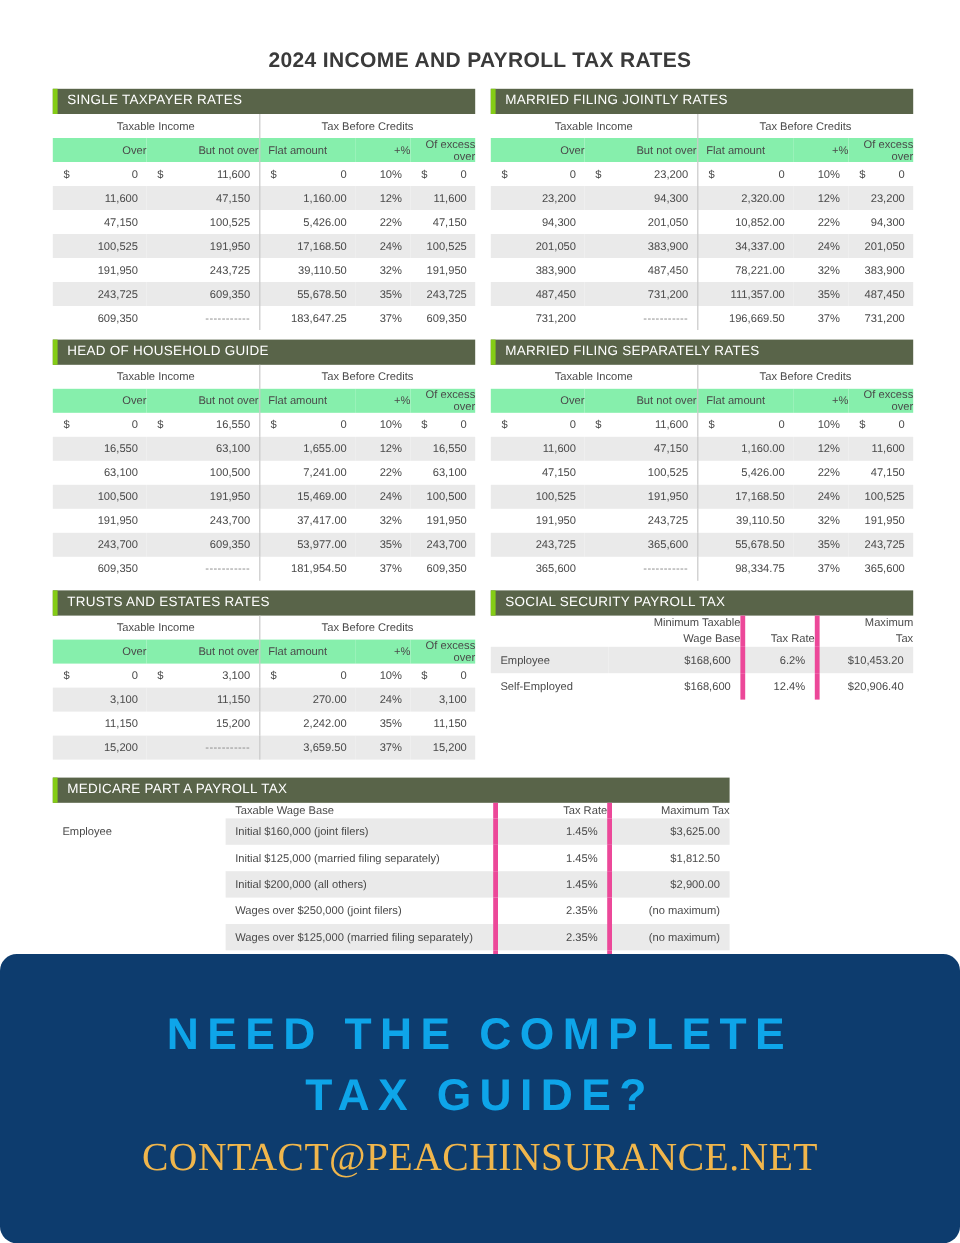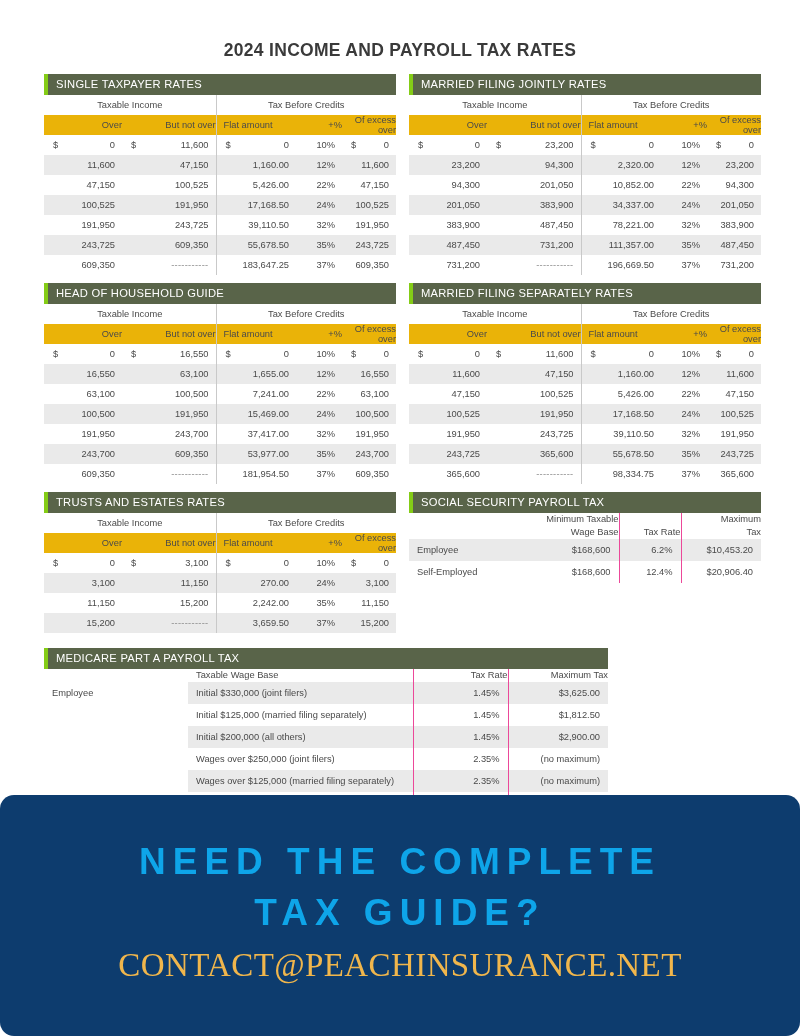--- a/index.html
+++ b/index.html
@@ -67,21 +67,21 @@
     font-size: 10.2px;
     font-weight: bold;
     color: #4f5845;
     height: 20px;
     vertical-align: middle;
   }
   .grp.right-of-div { border-left: 1px solid #c9c9c9; }
 
   
   .sub {
-    background: #eab308;
+    background: #86efac;
     height: 19px;
     vertical-align: middle;
     font-size: 9.2px;
     color: #4a4a4a;
     text-align: right;
     padding-right: 7px;
   }
   .sub.left-al { text-align: left; padding-left: 7px; padding-right: 0; }
   .sub.divider { border-left: 1px solid #c9c9c9; }
 
@@ -121,21 +121,21 @@
   }
   .sh {
     font-size: 10.1px;
     font-weight: bold;
     color: #4f5845;
     text-align: right;
     padding: 4px 8px 4px 0;
     vertical-align: bottom;
     line-height: 13px;
   }
-  .sh.divider, td.vdiv { border-left: 1px solid #ec4899; }
+  .sh.divider, td.vdiv { border-left: 4px solid #ec4899; }
   table.simple tr.srow td {
     height: 22px;
     vertical-align: middle;
     text-align: right;
     padding-right: 8px;
     white-space: nowrap;
   }
   table.simple tr.srow.shaded td { background: #eaeaea; }
   table.simple tr.srow td.lbl,
   table.simple td.lbl {
@@ -694,21 +694,21 @@
       </colgroup>
     <tbody id="medicare-body">
         <tr>
           <th class="sh"></th>
           <th class="sh lbl" style="text-align:left;padding-left:8px;">Taxable Wage Base</th>
           <th class="sh divider">Tax Rate</th>
           <th class="sh divider">Maximum Tax</th>
         </tr>
         <tr class="srow shaded">
           <td class="rowlabel nofill">Employee</td>
-          <td class="desc">Initial $330,000 (joint filers)</td>
+          <td class="desc">Initial $160,000 (joint filers)</td>
           <td class="vdiv">1.45%</td>
           <td class="vdiv">$3,625.00</td>
         </tr>
         <tr class="srow">
           <td class="rowlabel nofill"></td>
           <td class="desc">Initial $125,000 (married filing separately)</td>
           <td class="vdiv">1.45%</td>
           <td class="vdiv">$1,812.50</td>
         </tr>
         <tr class="srow shaded">

